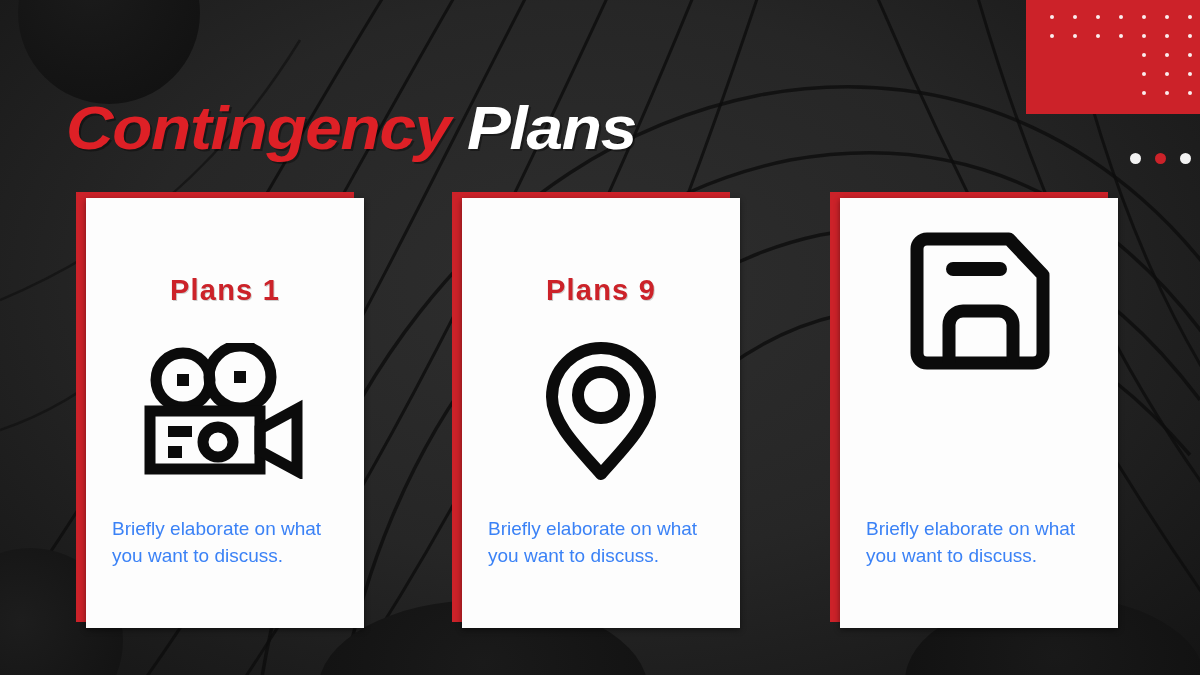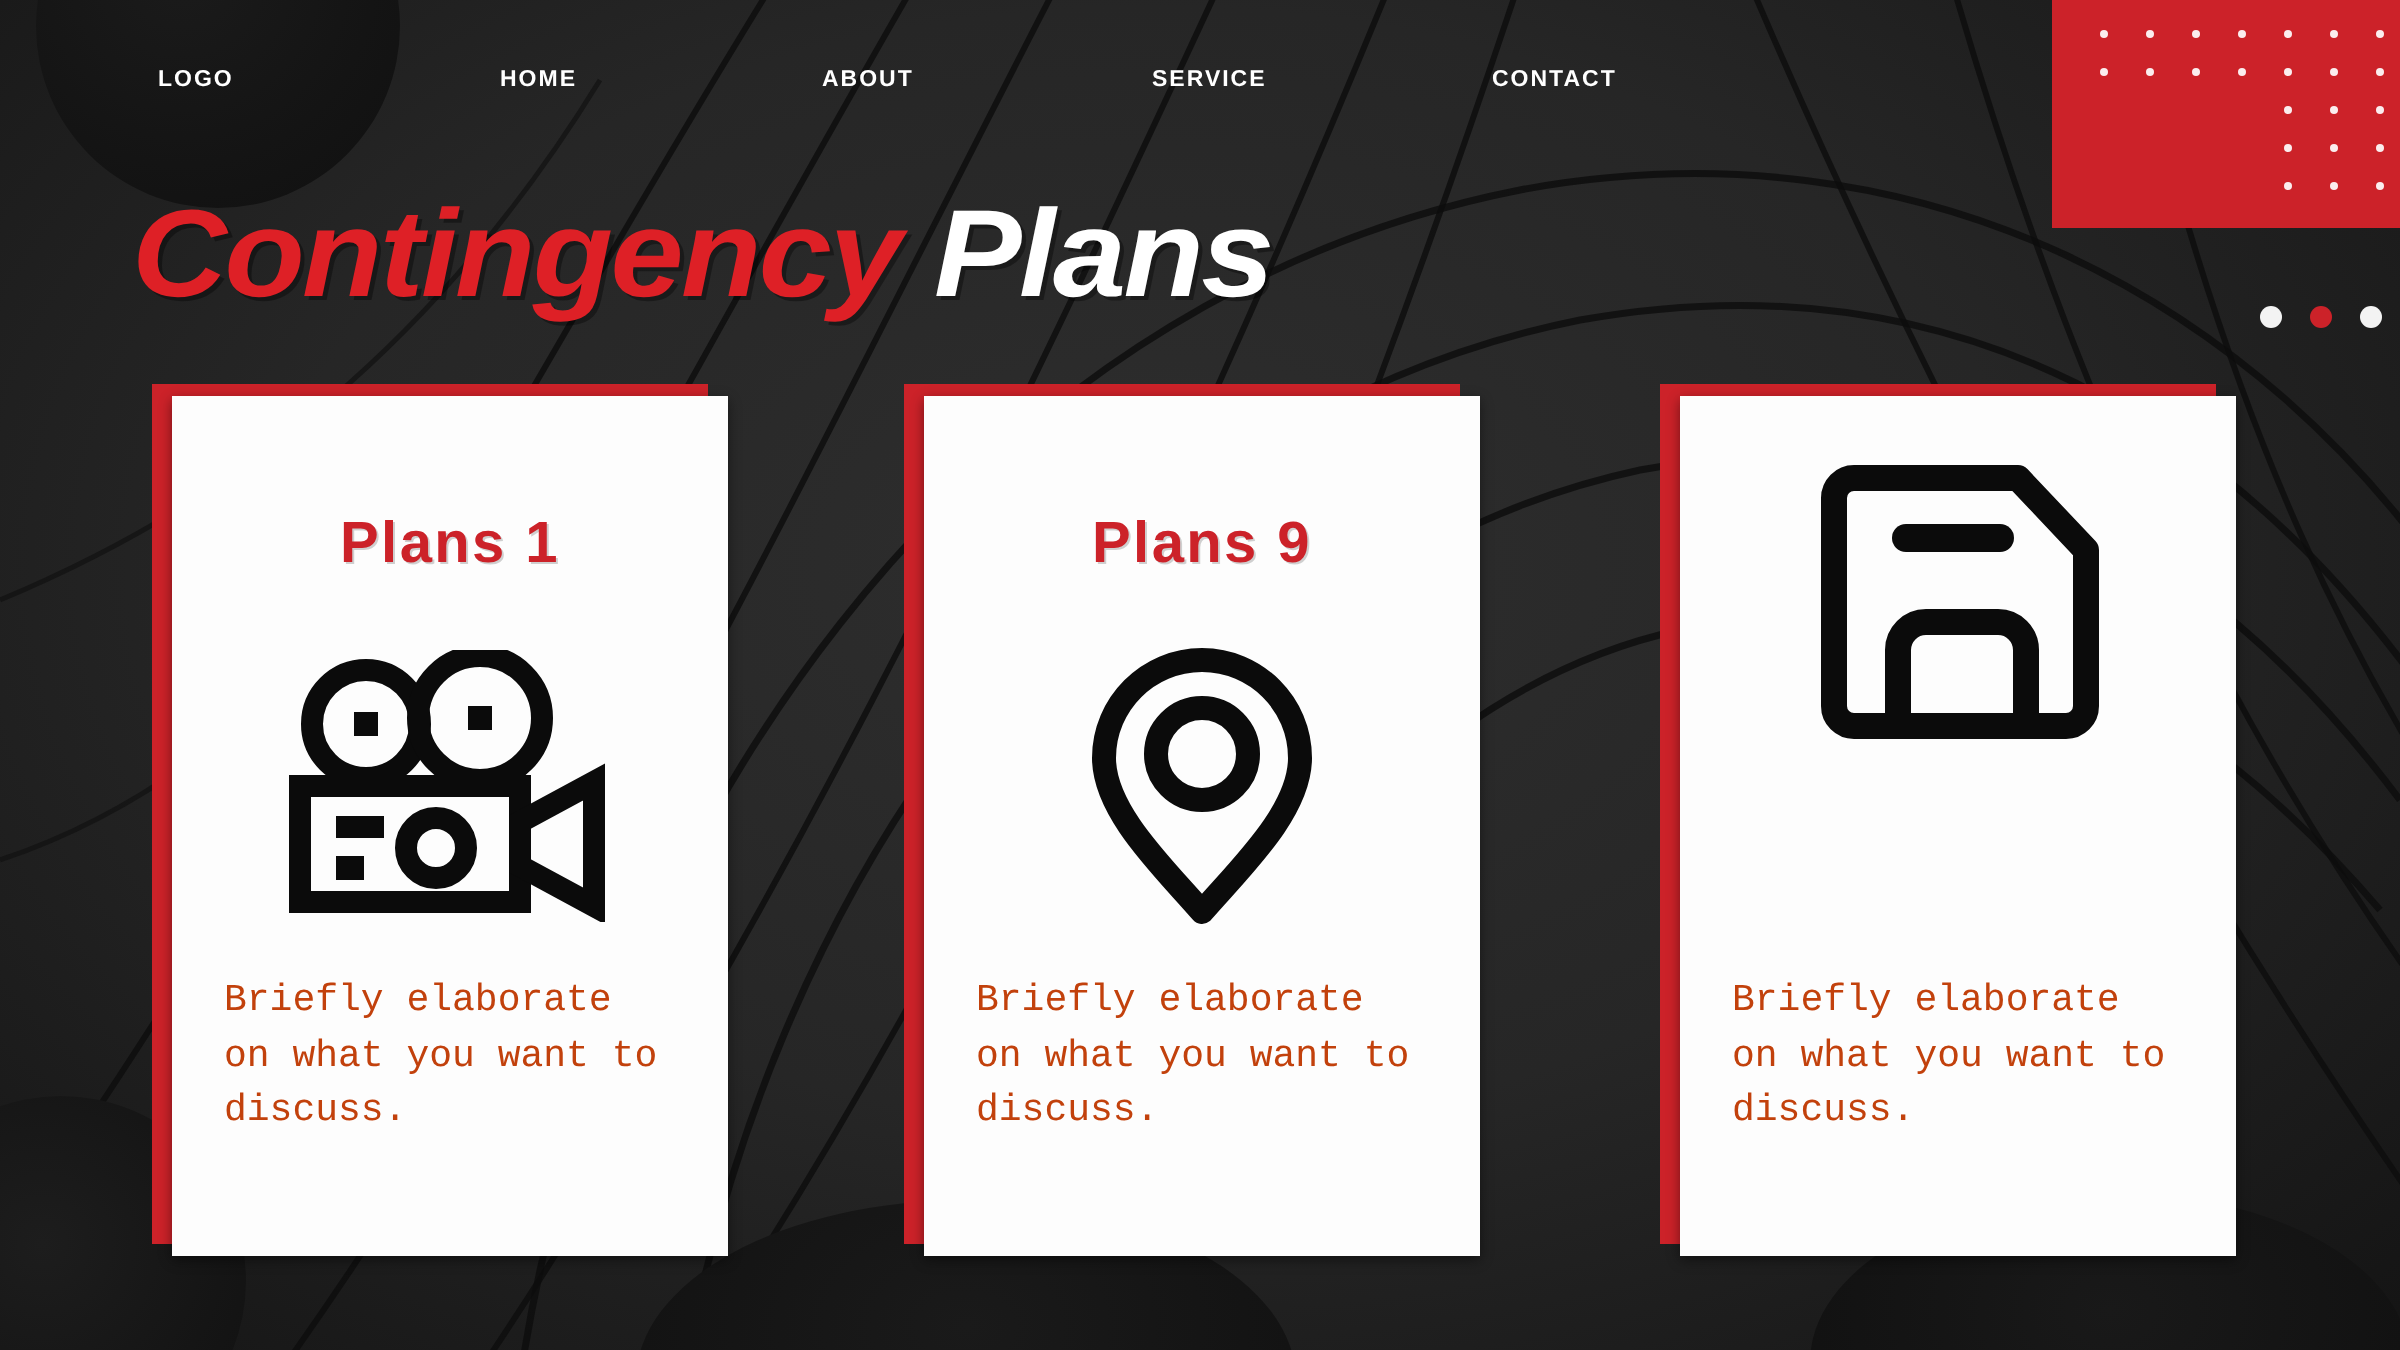--- a/index.html
+++ b/index.html
@@ -152,21 +152,21 @@
     position:absolute;
     left:10px; top:6px;
     width:278px; height:430px;
     background:#fdfdfd;
     box-shadow:0 2px 6px rgba(0,0,0,.45);
     display:flex;
     flex-direction:column;
     align-items:center;
   }
   .card-title {
-    margin-top:58px;
+    margin-top:76px;
     font-size:29px;
     font-weight:bold;
     color:#cc2229;
     letter-spacing:1.2px;
     text-shadow:1px 1px 0 rgba(0,0,0,.18);
   }
   .card-icon {
     margin-top:24px;
     height:160px;
     width:100%;
@@ -175,22 +175,22 @@
     justify-content:center;
   }
   .card-icon svg { display:block; }
   .card-body {
     margin-top:auto;
     margin-bottom:58px;
     width:258px;
     padding:0 16px;
     font-size:19px;
     line-height:1.45;
-    color:#c2410c;
-    font-family:Liberation Mono, monospace;
+    color:#3b82f6;
+    font-family:Liberation Sans, sans-serif;
   }
   .card-wrap.c1 .card-body { text-align:left; }
   .card-wrap.c2 .card-body { text-align:left; }
   .card-wrap.c3 .card-body { text-align:left; }
 </style>
 </head>
 <body>
 
 <div class="slide">
 
@@ -220,27 +220,20 @@
         <path d="M 0 430 C 90 400 170 330 230 230"></path>
       </g>
     </svg>
   </div>
 
   <div class="blob blob-tl"></div>
   <div class="blob blob-bl"></div>
   <div class="blob blob-bc"></div>
   <div class="blob blob-br"></div>
 
-  <nav class="navbar">
-    <span class="nav-item nav-logo">LOGO</span>
-    <span class="nav-item nav-home">HOME</span>
-    <span class="nav-item nav-about">ABOUT</span>
-    <span class="nav-item nav-service">SERVICE</span>
-    <span class="nav-item nav-contact">CONTACT</span>
-  </nav>
 
   <div class="red-block">
     <div class="dot-grid">
       <span class="dot" style="left:24px;  top:15px;"></span>
       <span class="dot" style="left:47px;  top:15px;"></span>
       <span class="dot" style="left:70px;  top:15px;"></span>
       <span class="dot" style="left:93px;  top:15px;"></span>
       <span class="dot" style="left:116px; top:15px;"></span>
       <span class="dot" style="left:139px; top:15px;"></span>
       <span class="dot" style="left:162px; top:15px;"></span>

